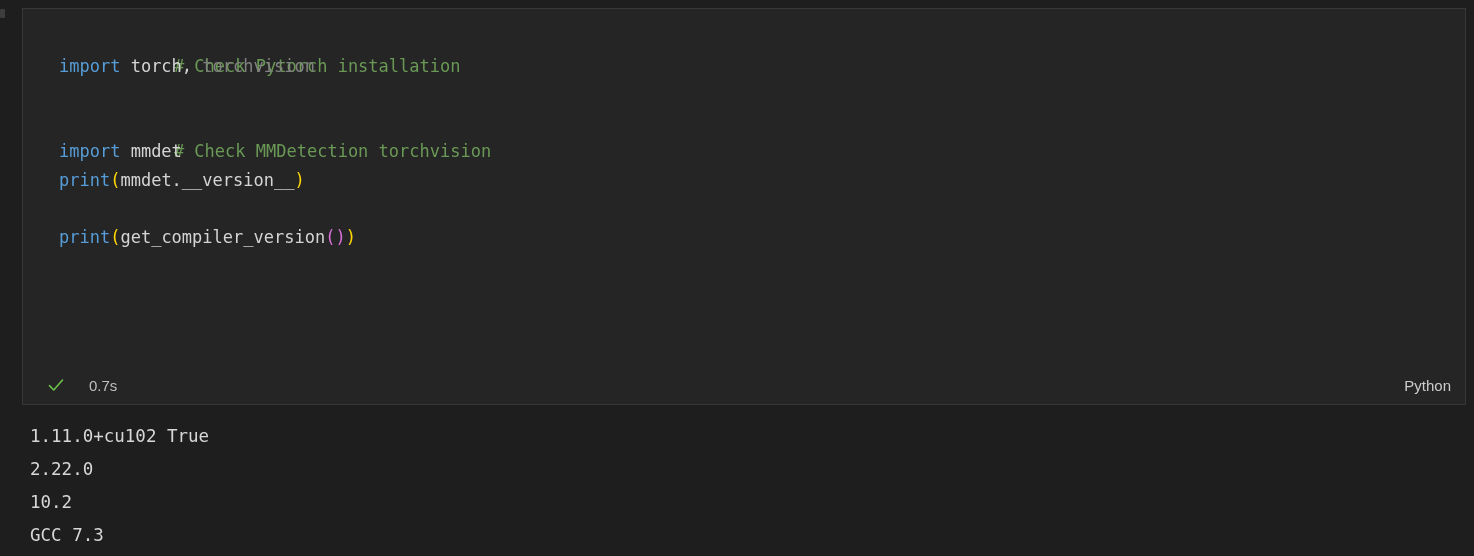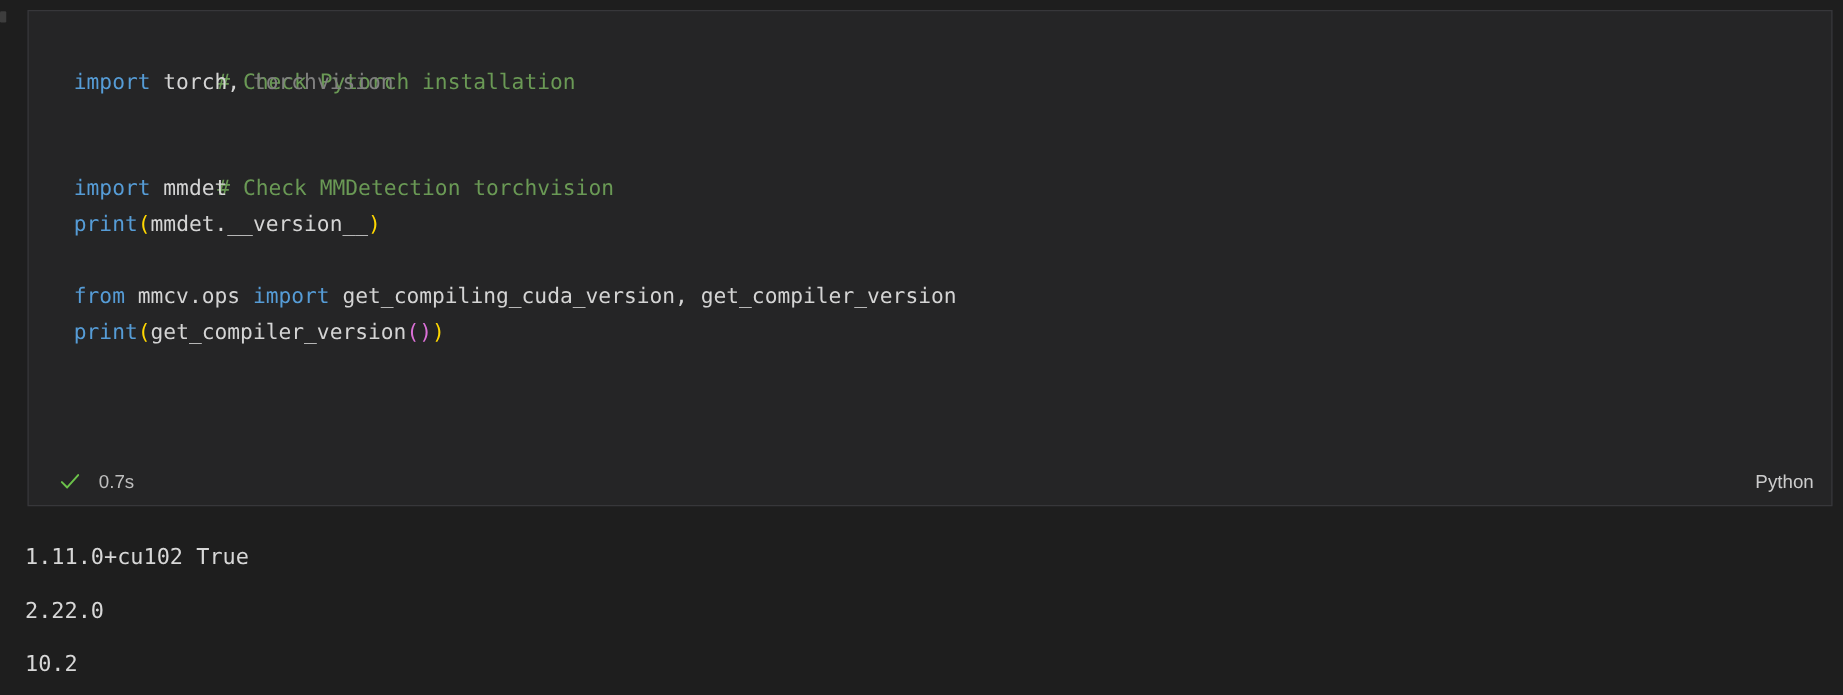--- a/index.html
+++ b/index.html
@@ -82,21 +82,21 @@
     bottom: 0;
     height: 38px;
     display: flex;
     align-items: center;
     padding: 0 14px 0 24px;
     box-sizing: border-box;
   }
   .status-left {
     display: flex;
     align-items: center;
-    gap: 14px;
+    gap: 24px;
   }
   .check-icon {
     width: 18px;
     height: 18px;
     display: block;
   }
   .exec-time {
     font-family: "Liberation Sans", sans-serif;
     font-size: 15px;
     color: #bfbfbf;
@@ -115,26 +115,25 @@
     top: 406px;
     width: 1474px;
     height: 150px;
     background: #1e1e1e;
     padding-top: 14px;
     box-sizing: border-box;
   }
   .output-line {
     height: 33px;
     line-height: 33px;
-    padding-left: 20px;
+    padding-left: 30px;
     font-size: 17.5px;
     color: #d7d7d7;
     white-space: pre;
     font-family: "DejaVu Sans Mono", monospace;
-    margin-top: 10px;
   }
 </style>
 </head>
 <body>
 
 <div class="notebook">
 
   <div class="cell-toolbar-stub"></div>
 
   <div class="cell">
@@ -154,21 +153,20 @@
         <span class="tok-comment"># Check MMDetection torchvision</span>
       </div>
 
       <div class="code-line"><span class="tok-keyword">import</span><span class="tok-plain"> mmdet</span></div>
 
       <div class="code-line"><span class="tok-fn">print</span><span class="tok-br1">(</span><span class="tok-plain">mmdet.__version__</span><span class="tok-br1">)</span></div>
 
       <div class="code-line blank">&nbsp;</div>
 
 
-      <div class="code-line"><span class="tok-keyword">from</span><span class="tok-plain"> mmcv.ops </span><span class="tok-keyword">import</span><span class="tok-plain"> get_compiling_cuda_version, get_compiler_version</span></div>
 
 
       <div class="code-line"><span class="tok-fn">print</span><span class="tok-br1">(</span><span class="tok-plain">get_compiler_version</span><span class="tok-br2">()</span><span class="tok-br1">)</span></div>
 
     </div>
 
     <div class="cell-status">
       <div class="status-left">
         <svg class="check-icon" viewBox="0 0 16 16" aria-hidden="true">
           <path d="M2.2 8.6 L6.0 12.4 L13.8 3.6" fill="none" stroke="#6cc24a" stroke-width="1.4" stroke-linecap="round" stroke-linejoin="round"></path>

